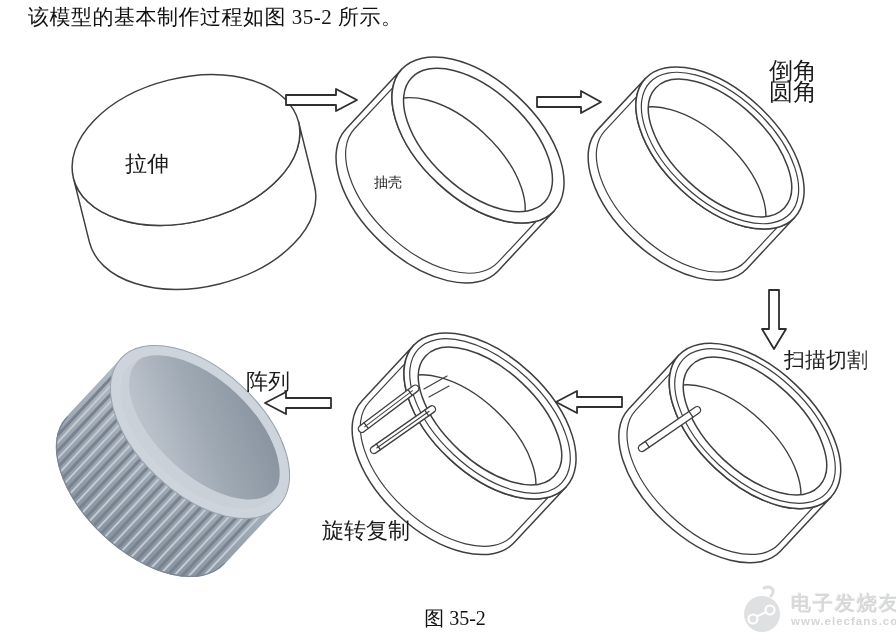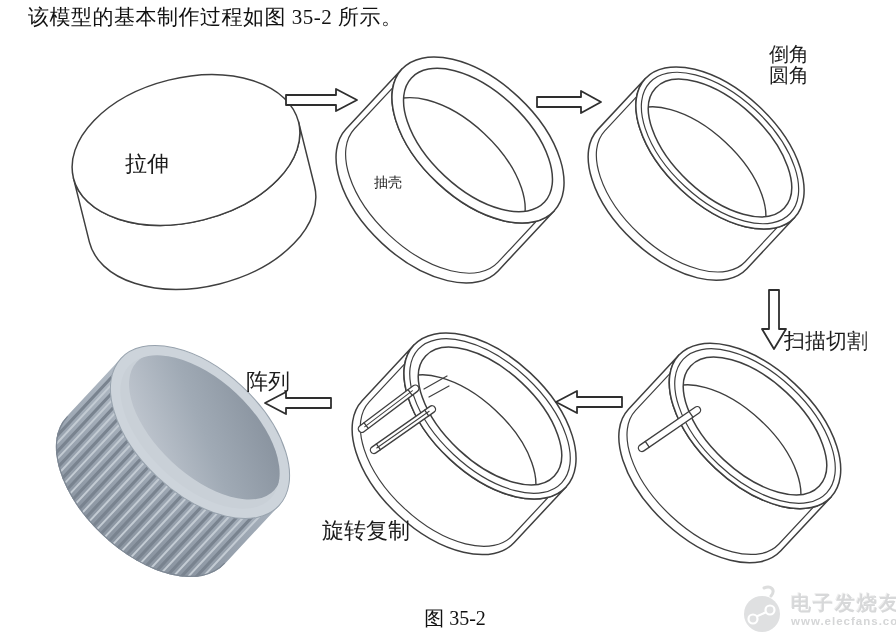--- a/index.html
+++ b/index.html
@@ -18,22 +18,22 @@
     white-space:nowrap;
   }
   svg.diagram{position:absolute;left:0;top:0;z-index:1;}
   .lbl{
     position:absolute;z-index:2;
     font-family:"Liberation Sans","DejaVu Sans",sans-serif;
     color:#1c1c1c;white-space:nowrap;
   }
   .lbl-extrude {left:125px;top:149px;font-size:22px;}
   .lbl-shell   {left:374px;top:174px;font-size:14px;}
-  .lbl-chamfer {left:769px;top:44px;font-size:20px;line-height:21px;}
-  .lbl-sweep   {left:784px;top:327px;font-size:21px;}
+  .lbl-chamfer {left:769px;top:60px;font-size:24px;line-height:21px;}
+  .lbl-sweep   {left:784px;top:346px;font-size:21px;}
   .lbl-rotate  {left:322px;top:516px;font-size:22px;}
   .lbl-array   {left:246px;top:367px;font-size:22px;}
   .caption{
     position:absolute;left:0;top:605px;width:910px;
     text-align:center;
     font-family:"Liberation Serif","DejaVu Serif",serif;
     font-size:20px;color:#111;z-index:2;
   }
   .watermark{
     position:absolute;left:740px;top:585px;z-index:2;

